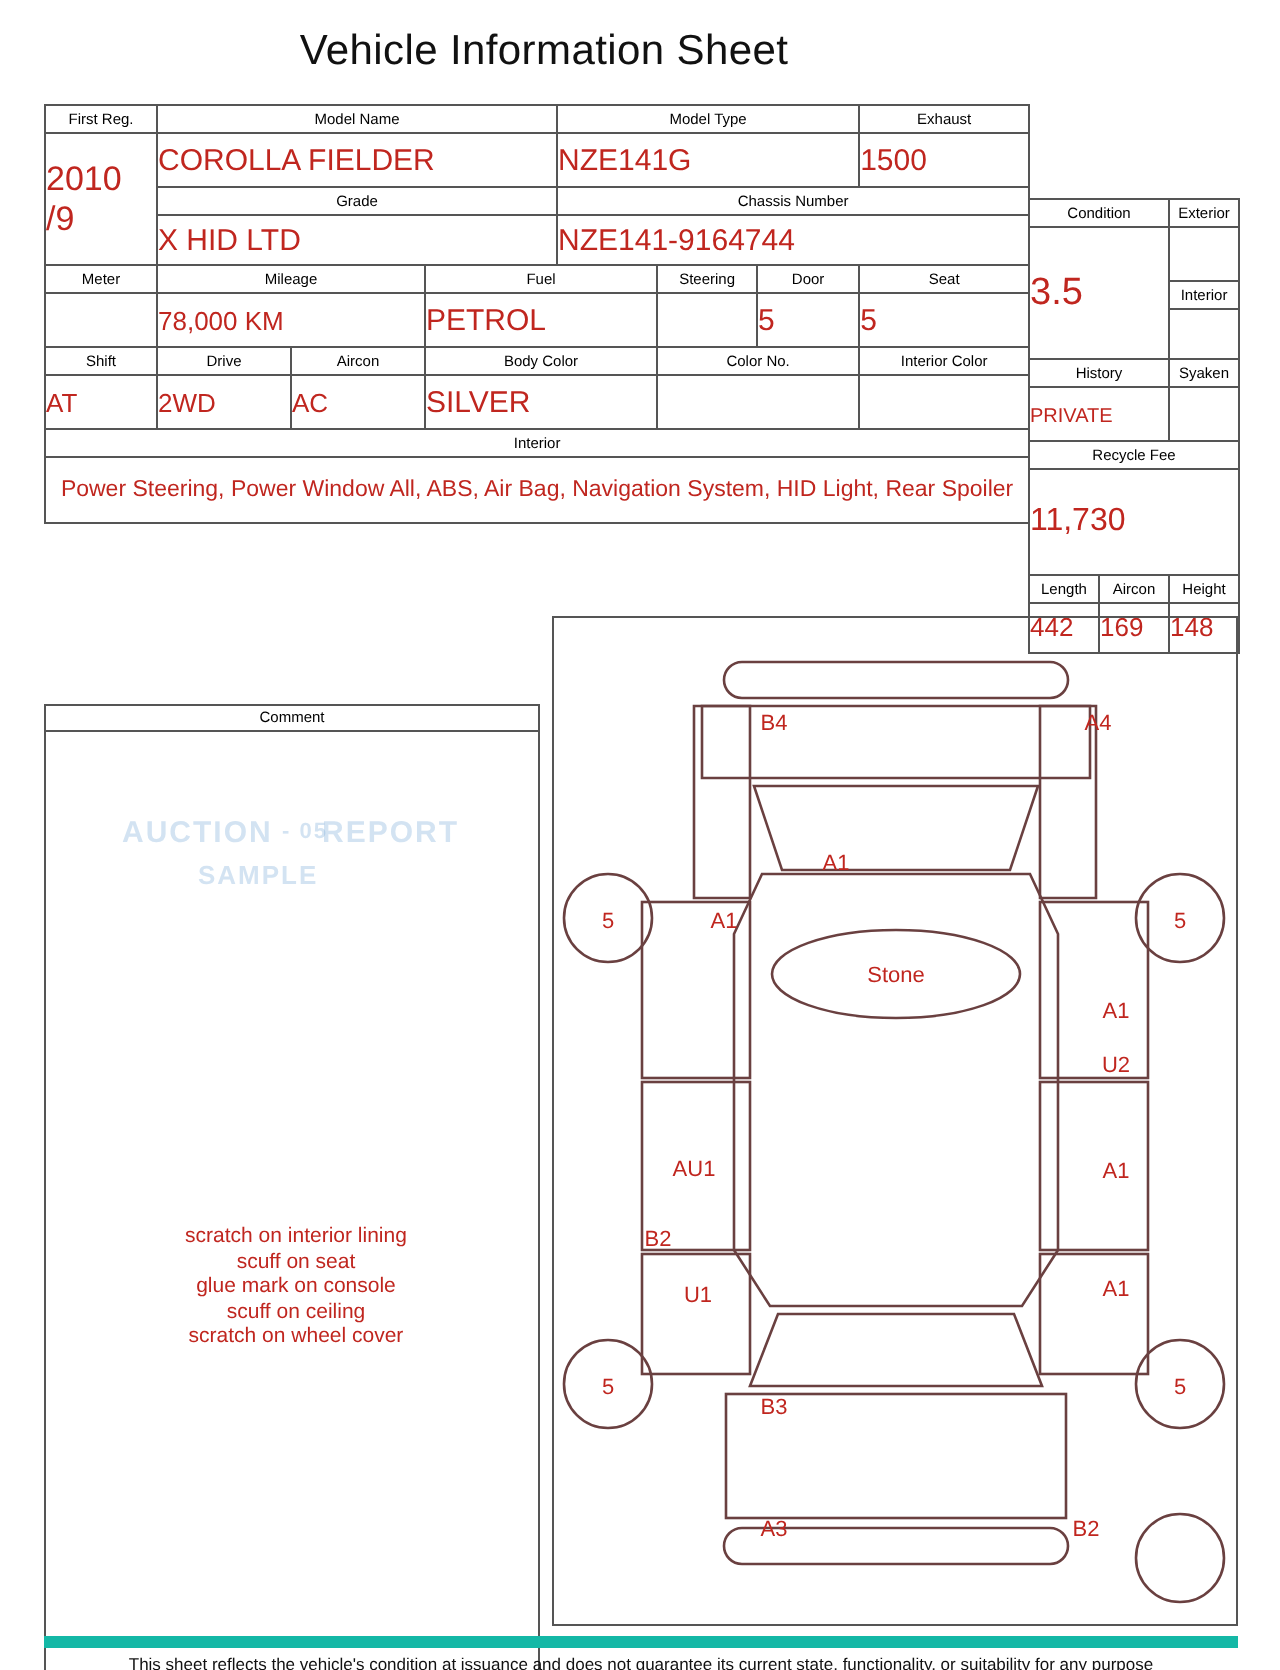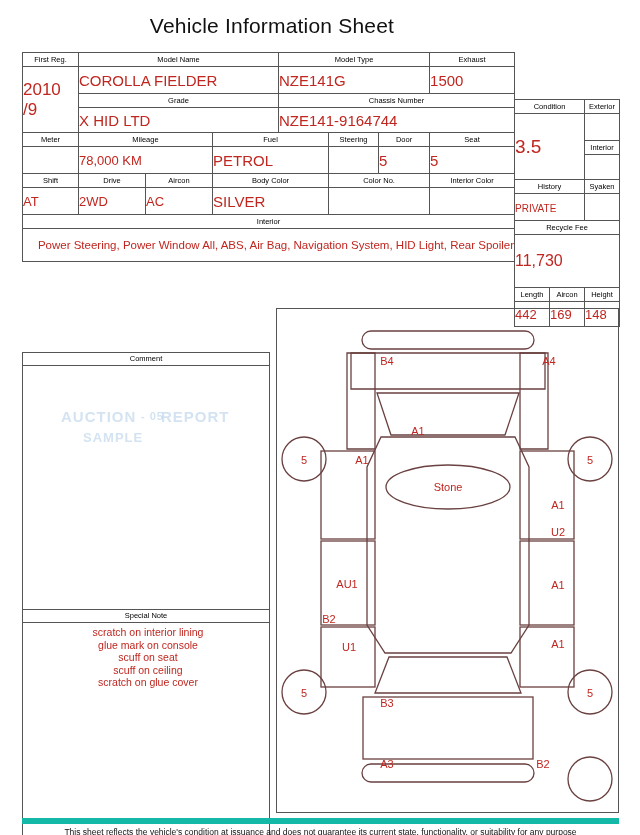--- a/index.html
+++ b/index.html
@@ -76,21 +76,21 @@
   }
   .med-val {
     font-size: 13px;
   }
   .sm-val {
     font-size: 11px;
   }
   .equip {
     font-size: 11.5px;
     color: #c0261f;
-    text-align: right;
+    text-align: center;
     padding: 2px 3px;
     line-height: 14px;
   }
 
   .t2 { width: 105px; }
   .t2 td { height: 13px; }
 
   
   .lower {
     position: absolute;
@@ -318,30 +318,29 @@
     <div class="clear"></div>
   </div>
 
   <div class="lower">
 
     <div class="commentbox">
       <div class="comment-header">Comment</div>
       <div class="comment-body">
         <div class="wm" style="left:38px; top:42px;">AUCTION</div>
         <div class="wm" style="left:138px; top:42px;">REPORT</div>
-        <div class="wm" style="left:60px; top:64px; font-size:13px;">SAMPLE</div>
+        <div class="wm" style="left:76px; top:64px; font-size:13px;">SAMPLE</div>
         <div class="wm" style="left:118px; top:44px; font-size:11px;">- 05</div>
       </div>
-      <div class="specialnote-header">Special Note</div>
       <div class="note-list">
         <div>scratch on interior lining</div>
+        <div>scuff on seat</div>
         <div>glue mark on console</div>
-        <div>scuff on seat</div>
         <div>scuff on ceiling</div>
-        <div>scratch on glue cover</div>
+        <div>scratch on wheel cover</div>
       </div>
     </div>
 
     <div class="diagram">
       <svg width="341" height="503" viewBox="0 0 341 503">
         <g fill="none" stroke="#6a4040" stroke-width="1.3">
 
           <rect x="85" y="22" width="172" height="18" rx="9"></rect>
 
           <path d="M74 44 h194 v36 h-194 z"></path>

